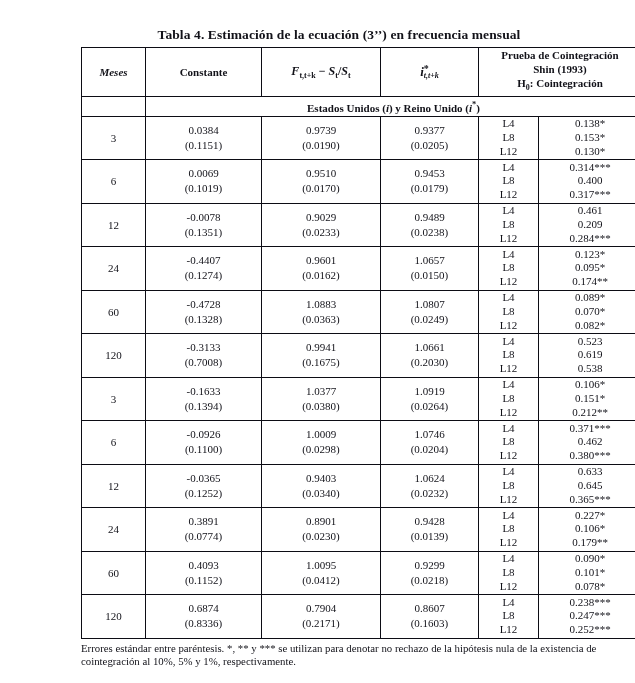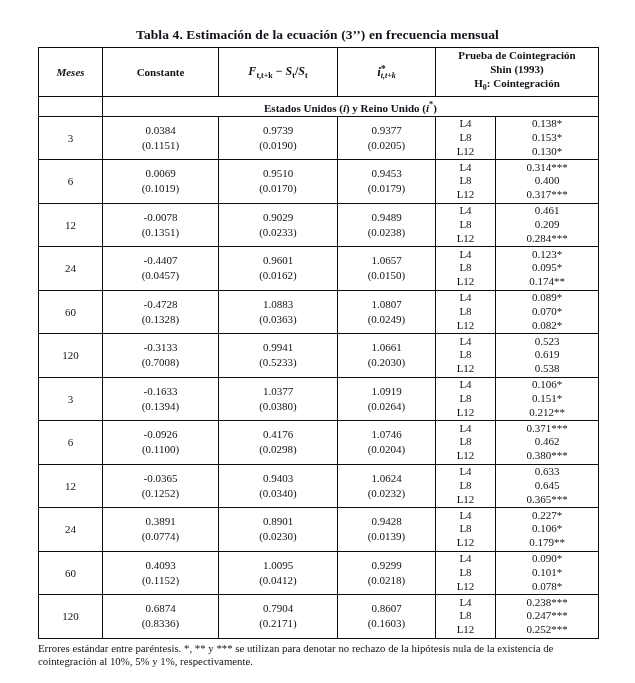--- a/index.html
+++ b/index.html
@@ -5,20 +5,21 @@
   * { margin: 0; padding: 0; box-sizing: border-box; }
   html, body { background: #ffffff; }
   .page {
     position: relative;
     width: 635px;
     height: 683px;
     background: #ffffff;
     font-family: "Liberation Serif", "DejaVu Serif", serif;
     color: #121219;
     overflow: hidden;
+    padding-left: 43px;
   }
   .title {
     padding-top: 27px;
     text-align: center;
     font-size: 13.5px;
     font-weight: bold;
     letter-spacing: 0.1px;
   }
   table.tbl {
     margin-left: 38px;
@@ -225,21 +226,21 @@
               <div>0.284***</div>
             </div>
     </td>
   </tr>
 
   <tr class="data-row">
     <td><span>24</span></td>
     <td>
       <div class="two-line">
               <div>-0.4407</div>
-              <div>(0.0457)</div>
+              <div>(0.1274)</div>
             </div>
     </td>
     <td>
       <div class="two-line">
               <div>0.9601</div>
               <div>(0.0162)</div>
             </div>
     </td>
     <td>
       <div class="two-line">
@@ -303,21 +304,21 @@
     <td><span>120</span></td>
     <td>
       <div class="two-line">
               <div>-0.3133</div>
               <div>(0.7008)</div>
             </div>
     </td>
     <td>
       <div class="two-line">
               <div>0.9941</div>
-              <div>(0.5233)</div>
+              <div>(0.1675)</div>
             </div>
     </td>
     <td>
       <div class="two-line">
               <div>1.0661</div>
               <div>(0.2030)</div>
             </div>
     </td>
     <td class="c-lag">
       <div class="tri-line">
@@ -375,21 +376,21 @@
   <tr class="data-row">
     <td><span>6</span></td>
     <td>
       <div class="two-line">
               <div>-0.0926</div>
               <div>(0.1100)</div>
             </div>
     </td>
     <td>
       <div class="two-line">
-              <div>0.4176</div>
+              <div>1.0009</div>
               <div>(0.0298)</div>
             </div>
     </td>
     <td>
       <div class="two-line">
               <div>1.0746</div>
               <div>(0.0204)</div>
             </div>
     </td>
     <td class="c-lag">

